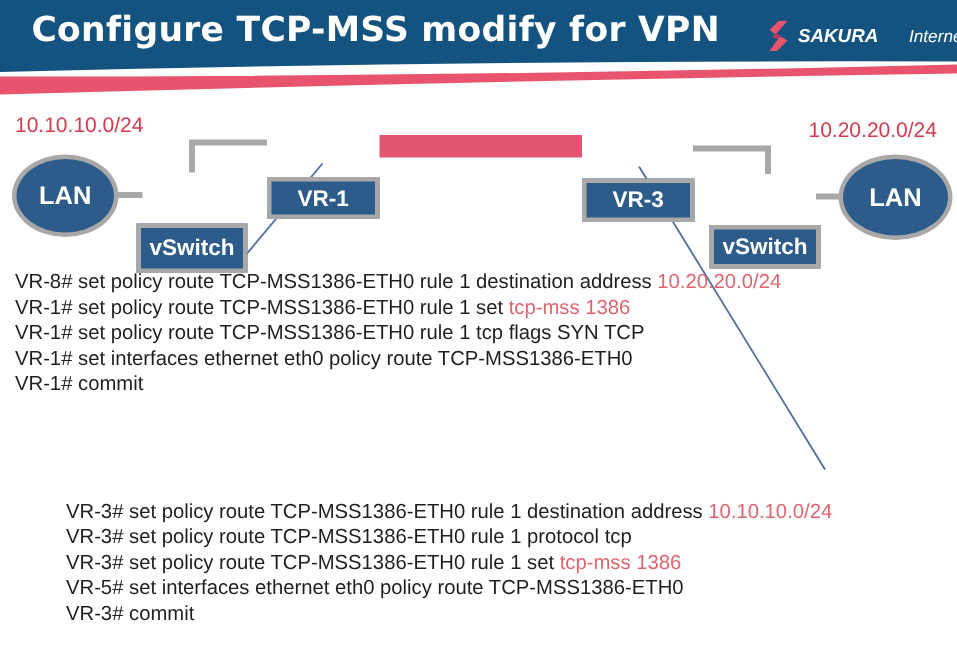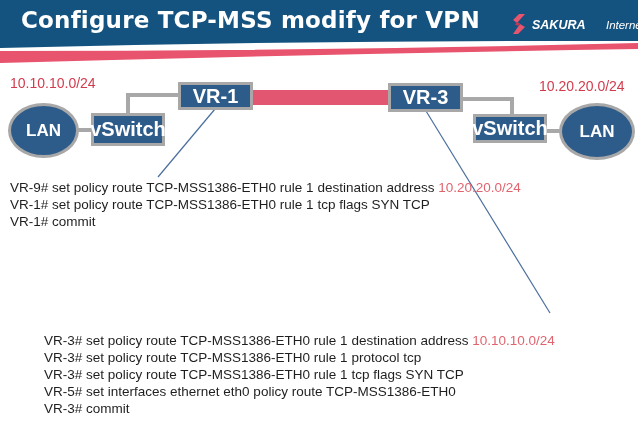--- a/index.html
+++ b/index.html
@@ -42,21 +42,21 @@
     z-index: 3;
     background: #2e5c8a;
     border: 3px solid #a8a8a8;
     color: #ffffff;
     font-weight: bold;
     display: flex;
     align-items: center;
     justify-content: center;
   }
   .ellipse { border-radius: 50%; font-size: 17px; }
-  .rectbox { font-size: 20px; }
+  .rectbox { font-size: 15px; margin-top: 36px; }
   .tunnel-bar {
     position: absolute;
     z-index: 2;
     background: #e25672;
   }
   .tunnel-label {
     position: absolute;
     z-index: 3;
     color: #d94a66;
     font-size: 14px;
@@ -121,26 +121,28 @@
   <div class="tunnel-bar" style="left:253px; top:90px; width:135px; height:15px;"></div>
 
   <div class="node ellipse" style="left:8px; top:103px; width:71px; height:55px;">LAN</div>
   <div class="node rectbox" style="left:91px; top:113px; width:74px; height:33px;">vSwitch</div>
   <div class="node rectbox" style="left:178px; top:82px; width:75px; height:28px;">VR-1</div>
   <div class="node rectbox" style="left:388px; top:83px; width:75px; height:29px;text-align:center;">VR-3</div>
   <div class="node rectbox" style="left:473px; top:114px; width:74px; height:29px;">vSwitch</div>
   <div class="node ellipse" style="left:559px; top:103px; width:76px; height:57px;">LAN</div>
 
   <div class="code-block" style="left:10px; top:179px;">
-    <div class="code-line"><span>VR-9# set policy route TCP-MSS1386-ETH0 rule 1 destination address </span><span class="hl">10.20.20.0/24</span></div>
+    <div class="code-line"><span>VR-8# set policy route TCP-MSS1386-ETH0 rule 1 destination address </span><span class="hl">10.20.20.0/24</span></div>
+    <div class="code-line"><span>VR-1# set policy route TCP-MSS1386-ETH0 rule 1 set </span><span class="hl">tcp-mss 1386</span></div>
     <div class="code-line"><span>VR-1# set policy route TCP-MSS1386-ETH0 rule 1 tcp flags SYN TCP</span><span class="hl"></span></div>
+    <div class="code-line"><span>VR-1# set interfaces ethernet eth0 policy route TCP-MSS1386-ETH0</span><span class="hl"></span></div>
     <div class="code-line"><span>VR-1# commit</span><span class="hl"></span></div>
   </div>
 
   <div class="code-block" style="left:44px; top:316px;margin-top:16px;">
     <div class="code-line"><span>VR-3# set policy route TCP-MSS1386-ETH0 rule 1 destination address </span><span class="hl">10.10.10.0/24</span></div>
     <div class="code-line"><span>VR-3# set policy route TCP-MSS1386-ETH0 rule 1 protocol tcp</span><span class="hl"></span></div>
-    <div class="code-line"><span>VR-3# set policy route TCP-MSS1386-ETH0 rule 1 tcp flags SYN TCP</span><span class="hl"></span></div>
+    <div class="code-line"><span>VR-3# set policy route TCP-MSS1386-ETH0 rule 1 set </span><span class="hl">tcp-mss 1386</span></div>
     <div class="code-line"><span>VR-5# set interfaces ethernet eth0 policy route TCP-MSS1386-ETH0</span><span class="hl"></span></div>
     <div class="code-line"><span>VR-3# commit</span><span class="hl"></span></div>
   </div>
 
 </div>
 
 </body></html>

